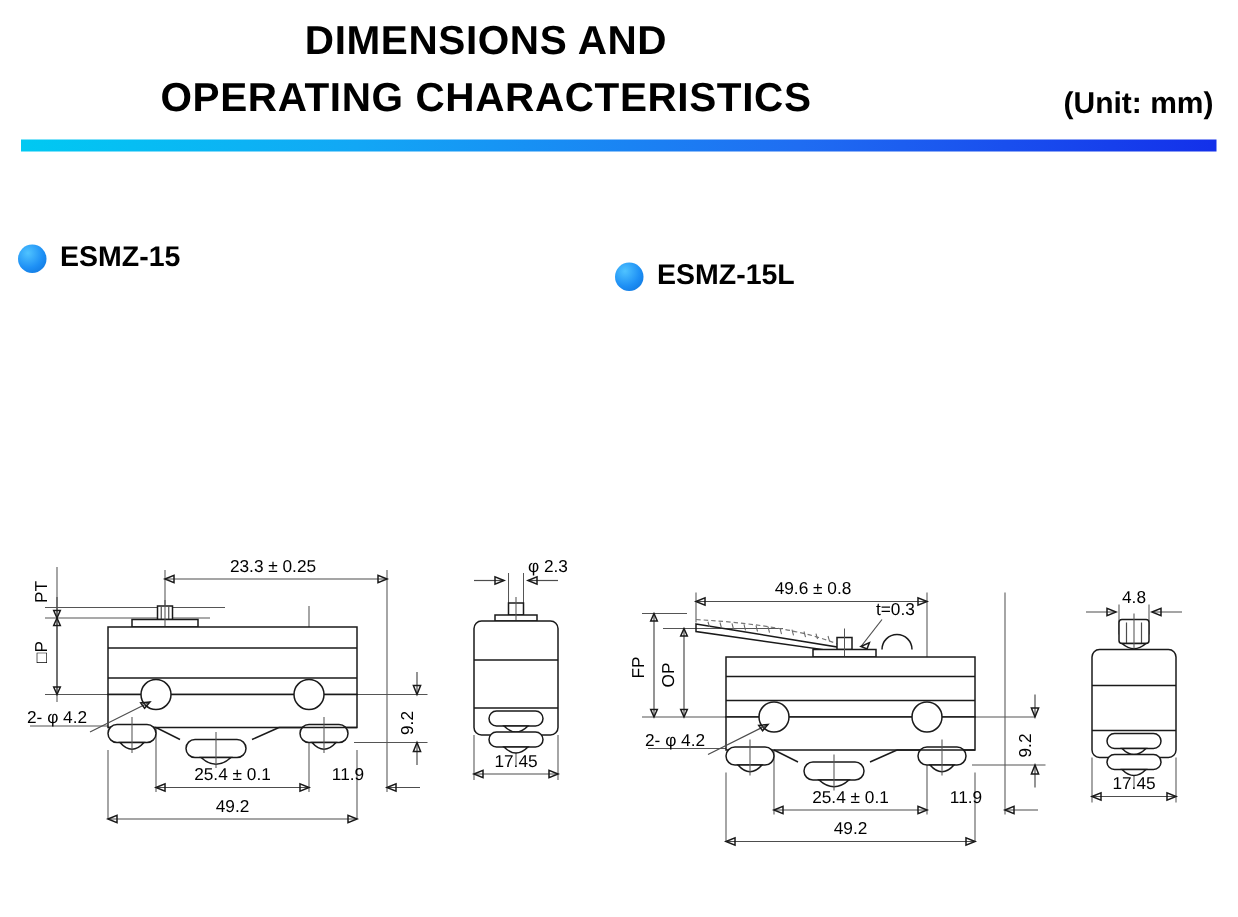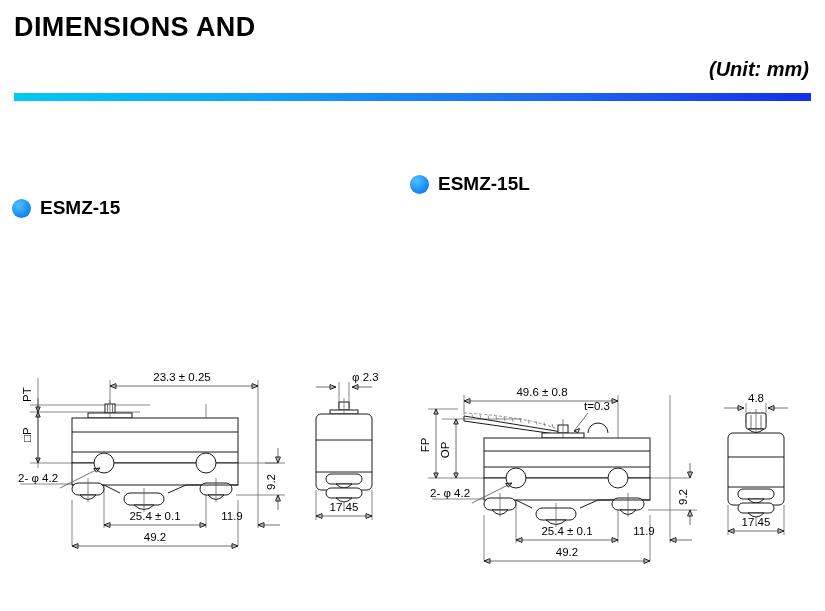--- a/index.html
+++ b/index.html
@@ -18,38 +18,38 @@
   .header {
     position: absolute;
     left: 0; top: 0;
     width: 825px;
   }
   .title-block {
     position: absolute;
     left: 14px;
     top: 8px;
     width: 620px;
+    text-align: center;
   }
   .title-line {
     font-size: 27px;
     font-weight: bold;
     letter-spacing: 0.4px;
     line-height: 38px;
     color: #000;
     white-space: nowrap;
   }
   .unit-label {
     position: absolute;
     right: 16px;
     top: 58px;
     font-size: 20px;
     font-weight: bold;
     color: #000;
     white-space: nowrap;
-    font-style: italic;
   }
   .rule {
     position: absolute;
     left: 14px;
     top: 93px;
     width: 797px;
     height: 8px;
     background: linear-gradient(to right, #00c9f2 0%, #12a7f5 28%, #1f6df2 65%, #1330ea 100%);
   }
   .section-label {
@@ -64,21 +64,21 @@
     height: 19px;
     border-radius: 50%;
     background: radial-gradient(circle at 35% 30%, #4fc3ff 0%, #1e90f5 55%, #0b6fd8 100%);
     flex: 0 0 auto;
   }
   .section-name {
     font-size: 19px;
     font-weight: bold;
     color: #000;
   }
-  #label-esmz15 { left: 12px; top: 161px; margin-top: 36px; }
+  #label-esmz15 { left: 12px; top: 161px; }
   #label-esmz15l { left: 410px; top: 173px; }
 
   .drawing {
     position: absolute;
     text-decoration: underline;
   }
   #drawing-esmz15 { left: 0px; top: 360px; }
   #drawing-esmz15l { left: 412px; top: 375px; }
 
   svg { display: block; overflow: visible; }
@@ -94,20 +94,21 @@
   }
   .dimtext-mid { text-anchor: middle; }
   .body-fill { fill: #ffffff; }
 </style>
 </head>
 <body>
 
 <div class="header">
   <div class="title-block">
     <div class="title-line">DIMENSIONS AND</div>
+    <div class="title-line">OPERATING CHARACTERISTICS</div>
   </div>
   <div class="unit-label">(Unit: mm)</div>
   <div class="rule"></div>
 </div>
 
 <div class="section-label" id="label-esmz15">
   <span class="bullet"></span>
   <span class="section-name">ESMZ-15</span>
 </div>
 <div class="section-label" id="label-esmz15l">

